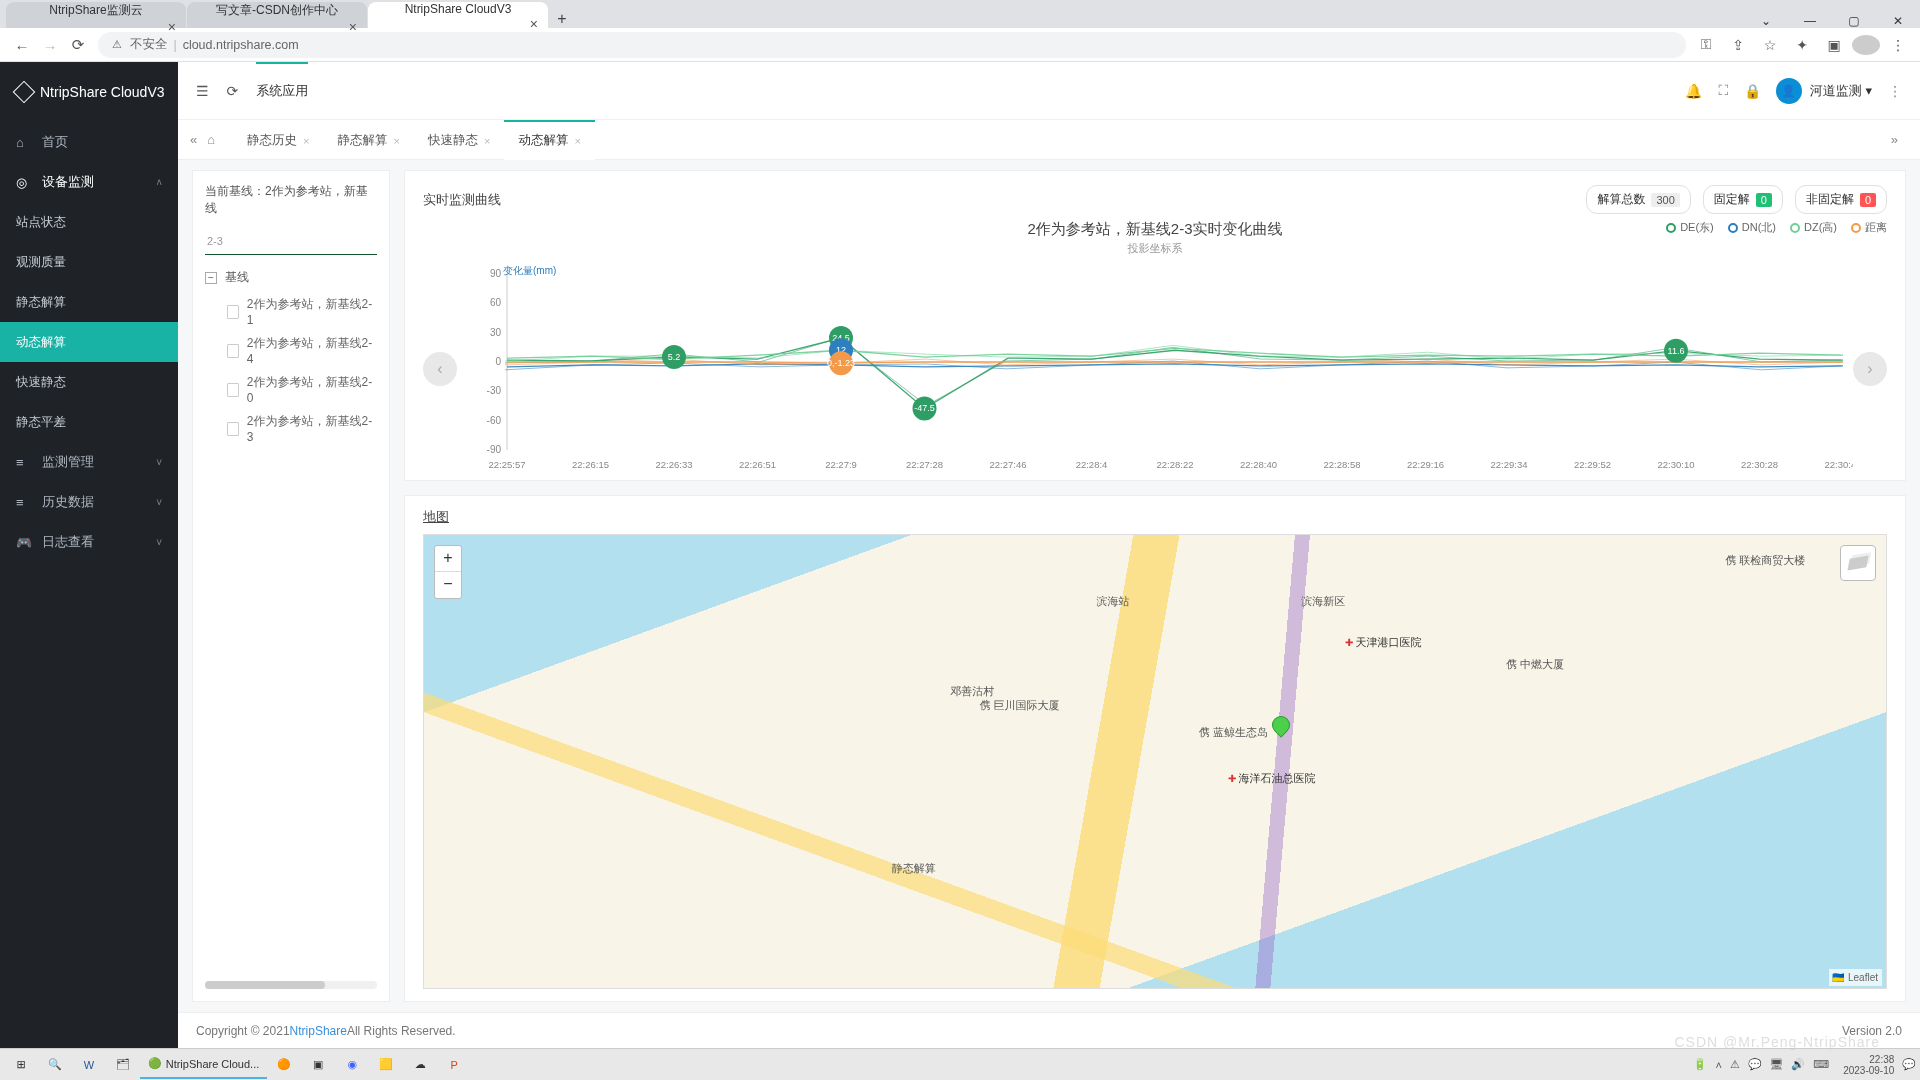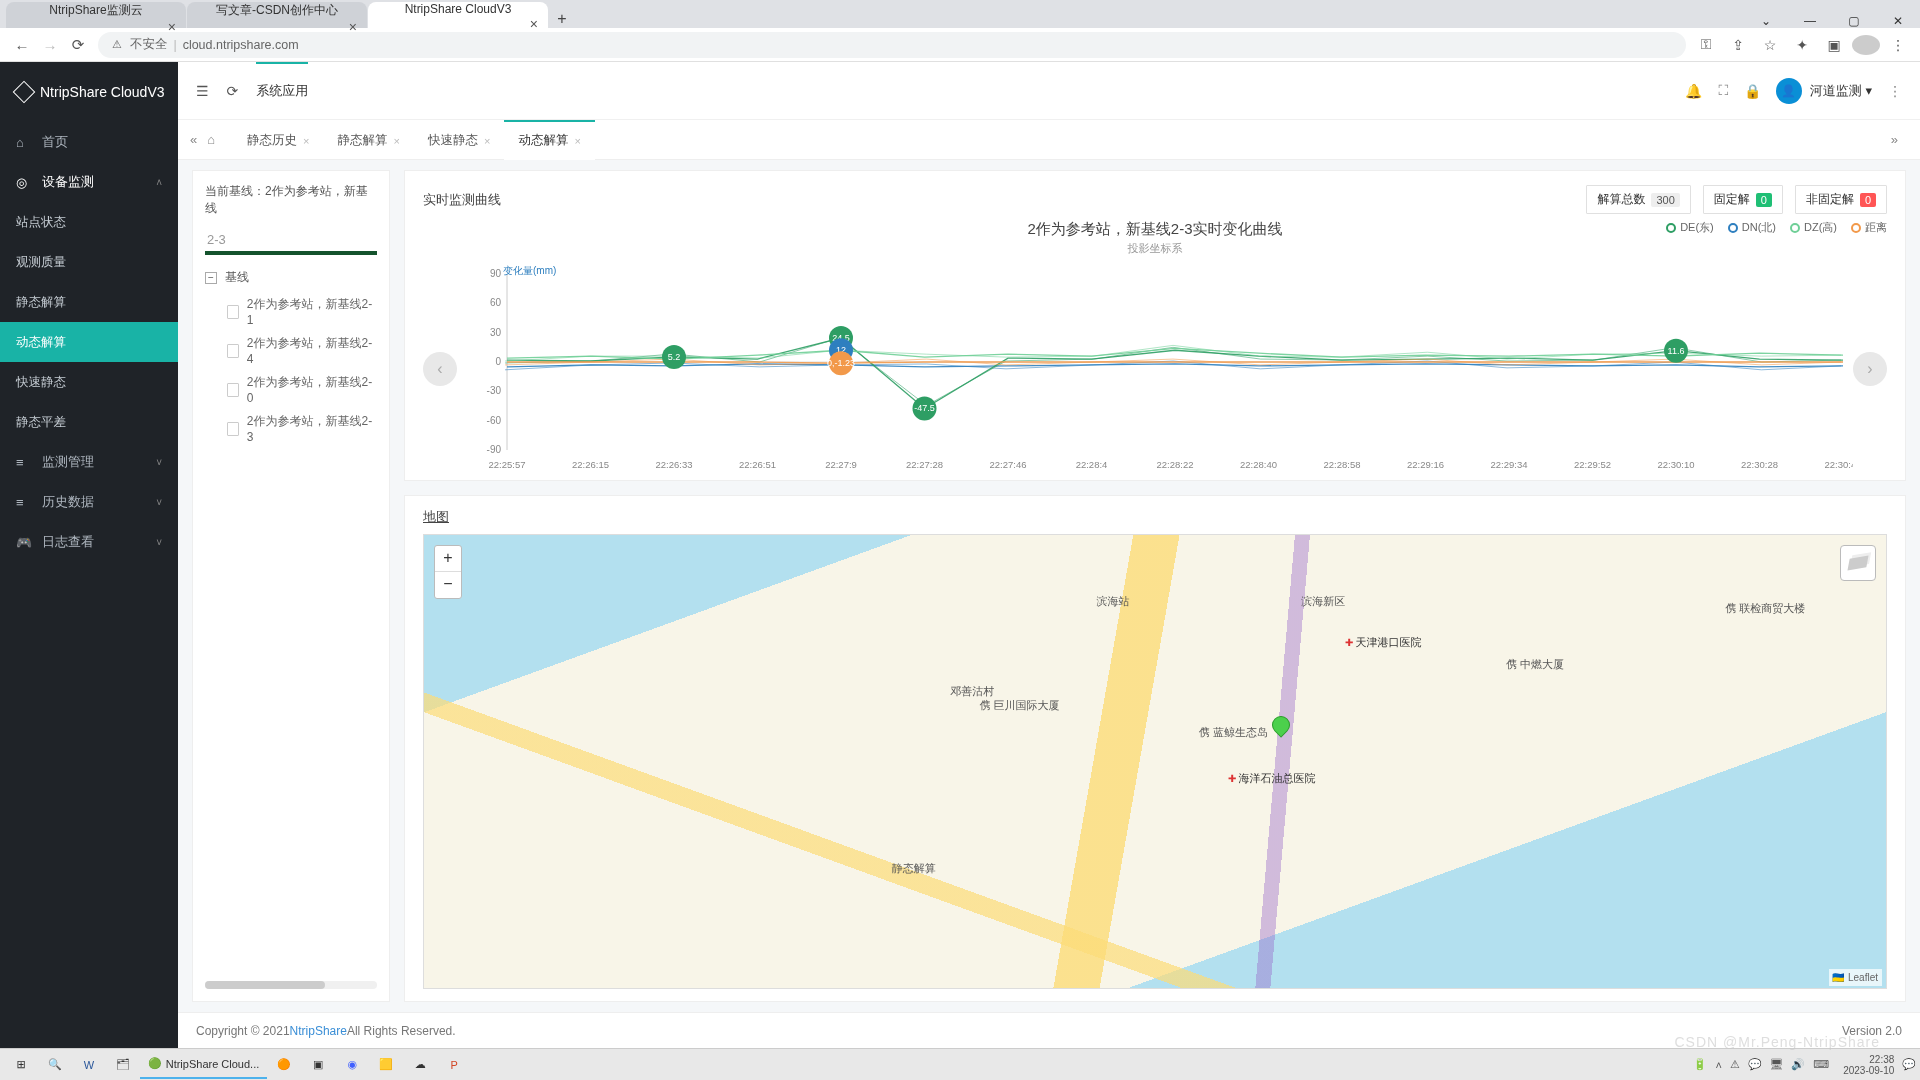--- a/index.html
+++ b/index.html
@@ -51,35 +51,35 @@
 .tabstrip .nav { color:#888; font-size:13px; margin-right:10px; }
 .tabstrip .home { color:#888; margin-right:18px; }
 .tab-item { padding:0 14px; height:40px; display:flex; align-items:center; font-size:12.5px; color:#555; border-top:2px solid transparent; position:relative; }
 .tab-item .x { margin-left:6px; color:#bbb; font-size:11px; }
 .tab-item.active { color:#333; border-top-color:#19b3a6; background:#fff; box-shadow:0 -2px 0 #19b3a6 inset; }
 .tab-item.active { box-shadow:none; border-top:2px solid #19b3a6; }
 
 .content { flex:1; padding:10px 14px; display:flex; gap:14px; overflow:hidden; }
 .left-panel { width:198px; background:#fff; border:1px solid #eee; padding:12px; display:flex; flex-direction:column; }
 .baseline-info { font-size:12px; color:#555; margin-bottom:10px; }
-.search-input { width:100%; height:28px; border:none; border-bottom:4px solid #14532d; font-size:13px; color:#999; padding:2px; }
+.search-input { width:100%; height:28px; border:none; border-bottom:1px solid #14532d; font-size:11px; color:#999; padding:2px; }
 .tree { margin-top:14px; font-size:12px; }
 .tree-root { display:flex; align-items:center; color:#555; margin-bottom:6px; }
 .tree-root .box { width:12px; height:12px; border:1px solid #aaa; margin-right:8px; text-align:center; line-height:9px; font-size:10px; }
 .tree-child { display:flex; align-items:center; padding:4px 0 4px 22px; color:#666; }
 .tree-child .fico { width:12px; height:14px; border:1px solid #ccc; margin-right:8px; border-radius:1px; }
 .scroll-track { height:8px; background:#f0f0f0; border-radius:4px; margin-top:auto; }
 .scroll-thumb { width:70%; height:100%; background:#ccc; border-radius:4px; }
 
 .right-panel { flex:1; display:flex; flex-direction:column; overflow:hidden; }
 .chart-card { background:#fff; border:1px solid #eee; padding:14px 18px 6px; }
 .chart-head { display:flex; align-items:center; }
 .chart-title { font-size:13px; color:#444; }
 .stats { margin-left:auto; display:flex; gap:12px; }
-.stat-box { border:1px solid #e0e0e0; border-radius:1px; padding:5px 10px; font-size:12px; display:flex; align-items:center; gap:6px; }
+.stat-box { border:1px solid #e0e0e0; border-radius:11px; padding:5px 10px; font-size:12px; display:flex; align-items:center; gap:6px; }
 .badge { background:#eee; color:#555; border-radius:2px; padding:1px 5px; font-size:11px; }
 .badge.green { background:#1fbf75; color:#fff; }
 .badge.red { background:#f55; color:#fff; }
 
 .chart-body { position:relative; margin-top:6px; }
 .chart-subtitle { text-align:center; font-size:15px; color:#444; }
 .chart-sub2 { text-align:center; font-size:11px; color:#999; margin-top:2px; }
 .legend { position:absolute; right:0; top:0; display:flex; gap:14px; font-size:11px; color:#666; }
 .legend span { display:flex; align-items:center; gap:4px; }
 .dot { width:10px; height:10px; border:2px solid; border-radius:50%; background:#fff; }
@@ -380,21 +380,21 @@
             </div>
             <div class="layer-ctrl"></div>
             <div class="leaflet-attr">🇺🇦 <span>Leaflet</span></div>
           <div class="map-label" style="left: 36%; top: 33%;">邓善沽村</div>
               <div class="map-label" style="left: 46%; top: 13%;">滨海站</div>
               <div class="map-label" style="left: 38%; top: 36%;">㑺 巨川国际大厦</div>
               <div class="map-label" style="left: 53%; top: 42%;">㑺 蓝鲸生态岛</div>
               <div class="map-label" style="left: 60%; top: 13%;">滨海新区</div>
               <div class="map-label" style="left: 74%; top: 27%;">㑺 中燃大厦</div>
               <div class="map-label" style="left: 32%; top: 72%;">静态解算</div>
-              <div class="map-label" style="left: 89%; top: 4%; margin-top: 48px;">㑺 联检商贸大楼</div>
+              <div class="map-label" style="left: 89%; top: 4%;">㑺 联检商贸大楼</div>
               <div class="map-poi" style="left: 63%; top: 22%;">天津港口医院</div>
               <div class="map-poi" style="left: 55%; top: 52%;">海洋石油总医院</div>
               <div class="map-marker" style="left: 58%; top: 40%;"></div>
             </div>
         </div>
       </div>
     </div>
 
     <div class="footer">
       <span>Copyright © 2021 </span>

